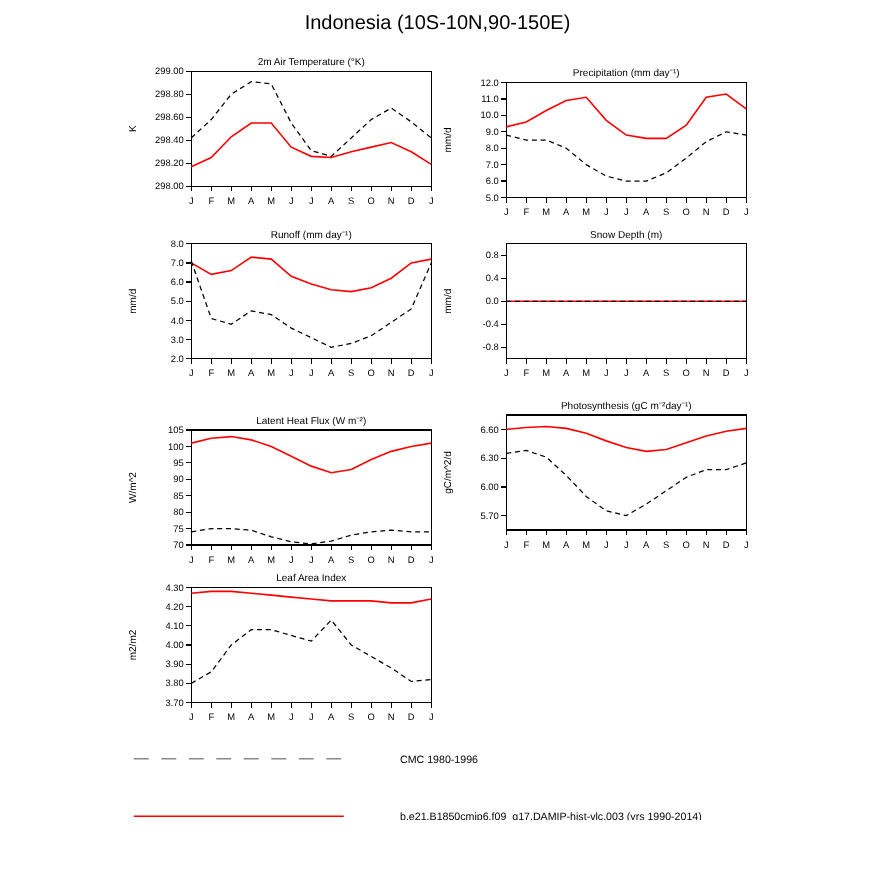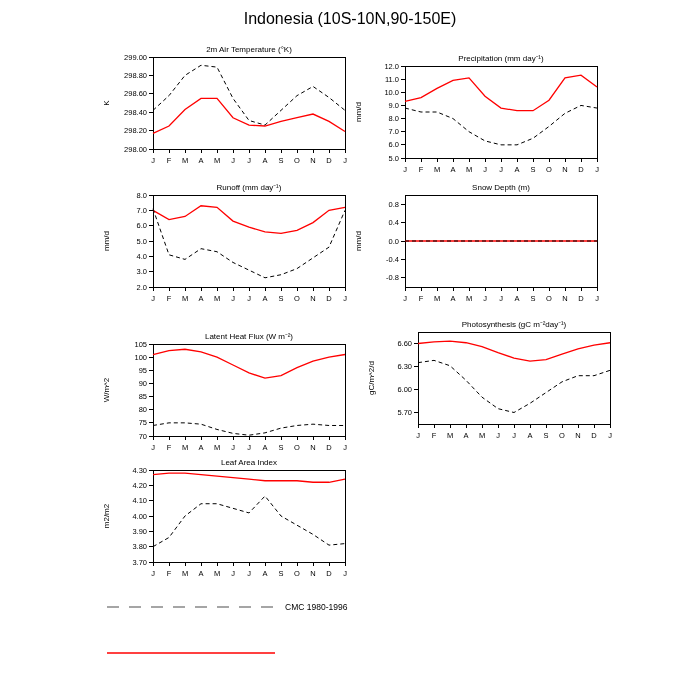--- a/index.html
+++ b/index.html
@@ -6,21 +6,21 @@
   .canvas{position:relative;width:700px;height:656px;background:#ffffff;
           font-family:"Liberation Sans", sans-serif;overflow:hidden;}
   .main-title{position:absolute;top:10px;left:0;width:700px;text-align:center;
               font-size:16px;color:#000;}
   .subplot{position:absolute;width:272px;height:128px;}
   .sp-title{font-family:"Liberation Sans",sans-serif;font-size:8px;fill:#000;}
   .sp-tick{font-family:"Liberation Sans",sans-serif;font-size:7.5px;fill:#000;}
   .sp-axlabel{font-family:"Liberation Sans",sans-serif;font-size:8px;fill:#000;}
   .frame{fill:none;stroke:#000;stroke-width:1;shape-rendering:crispEdges;}
   .tick{stroke:#000;stroke-width:1;shape-rendering:crispEdges;}
-  .legend-row{position:absolute;left:105px;height:16px;display:flex;align-items:center;}
+  .legend-row{position:absolute;left:105px;height:16px;display:flex;align-items:center;gap:35px;}
   .legend-label{font-size:8.5px;color:#000;margin-left:8px;white-space:nowrap;}
   .legend-svg{flex:0 0 auto;}
 </style>
 </head>
 <body>
 
 <div class="canvas">
   <div class="main-title">Indonesia (10S-10N,90-150E)</div>
 
   <div class="subplot" style="left:95px;top:43px;"><svg width="272" height="128">
@@ -249,21 +249,21 @@
         <line x1="218" y1="106" x2="218" y2="110" class="tick"></line>
         <text x="218" y="120" text-anchor="middle" class="sp-tick">N</text>
         <line x1="234" y1="106" x2="234" y2="110" class="tick"></line>
         <text x="234" y="120" text-anchor="middle" class="sp-tick">D</text>
         <line x1="250" y1="106" x2="250" y2="110" class="tick"></line>
         <text x="250" y="120" text-anchor="middle" class="sp-tick">J</text>
         <rect x="58" y="14" width="192" height="92" class="frame"></rect>
         <polyline points="58,24.51428571428572 74,20.57142857142857 90,19.25714285714286 106,21.885714285714286 122,27.142857142857146 138,35.028571428571425 154,42.91428571428571 170,48.17142857142857 186,45.542857142857144 202,37.65714285714286 218,31.085714285714285 234,27.142857142857146 250,24.51428571428572" fill="none" stroke="#ff0000" stroke-width="1.3"></polyline>
         <polyline points="58,95.48571428571428 74,92.85714285714286 90,92.85714285714286 106,94.17142857142858 122,99.42857142857143 138,103.37142857142857 154,105.21142857142858 170,102.84571428571428 186,98.11428571428571 202,95.48571428571428 218,94.17142857142858 234,95.48571428571428 250,95.48571428571428" fill="none" stroke="#000000" stroke-width="1" stroke-dasharray="4 3"></polyline>
       </svg></div>
-  <div class="subplot" style="left:360px;top:318px;"><svg width="272" height="128">
+  <div class="subplot" style="left:347px;top:318px;"><svg width="272" height="128">
         <text x="154" y="9" text-anchor="middle" class="sp-title">Photosynthesis (gC m⁻²day⁻¹)</text>
         <text x="14" y="60" text-anchor="middle" class="sp-axlabel" transform="rotate(-90 14 60)">gC/m^2/d</text>
         <line x1="54" y1="94.49999999999999" x2="58" y2="94.49999999999999" class="tick"></line>
         <text x="52" y="96.99999999999999" text-anchor="end" class="sp-tick">5.70</text>
         <line x1="54" y1="71.5" x2="58" y2="71.5" class="tick"></line>
         <text x="52" y="74" text-anchor="end" class="sp-tick">6.00</text>
         <line x1="54" y1="48.50000000000001" x2="58" y2="48.50000000000001" class="tick"></line>
         <text x="52" y="51.00000000000001" text-anchor="end" class="sp-tick">6.30</text>
         <line x1="54" y1="25.50000000000002" x2="58" y2="25.50000000000002" class="tick"></line>
         <text x="52" y="28.00000000000002" text-anchor="end" class="sp-tick">6.60</text>
@@ -348,14 +348,15 @@
   <div class="legend-row" style="top:599px;">
     <svg class="legend-svg" width="172" height="10">
         <line x1="2" y1="5" x2="170" y2="5" stroke="#888888" stroke-width="1.3" stroke-dasharray="12 10"></line>
       </svg>
     <span class="legend-label">CMC 1980-1996</span>
   </div>
   <div class="legend-row" style="top:645px;">
     <svg class="legend-svg" width="172" height="10">
         <line x1="2" y1="5" x2="170" y2="5" stroke="#ff0000" stroke-width="1.3"></line>
       </svg>
+    <span class="legend-label">b.e21.B1850cmip6.f09_g17.DAMIP-hist-vlc.003 (yrs 1990-2014)</span>
   </div>
 </div>
 
 </body></html>

